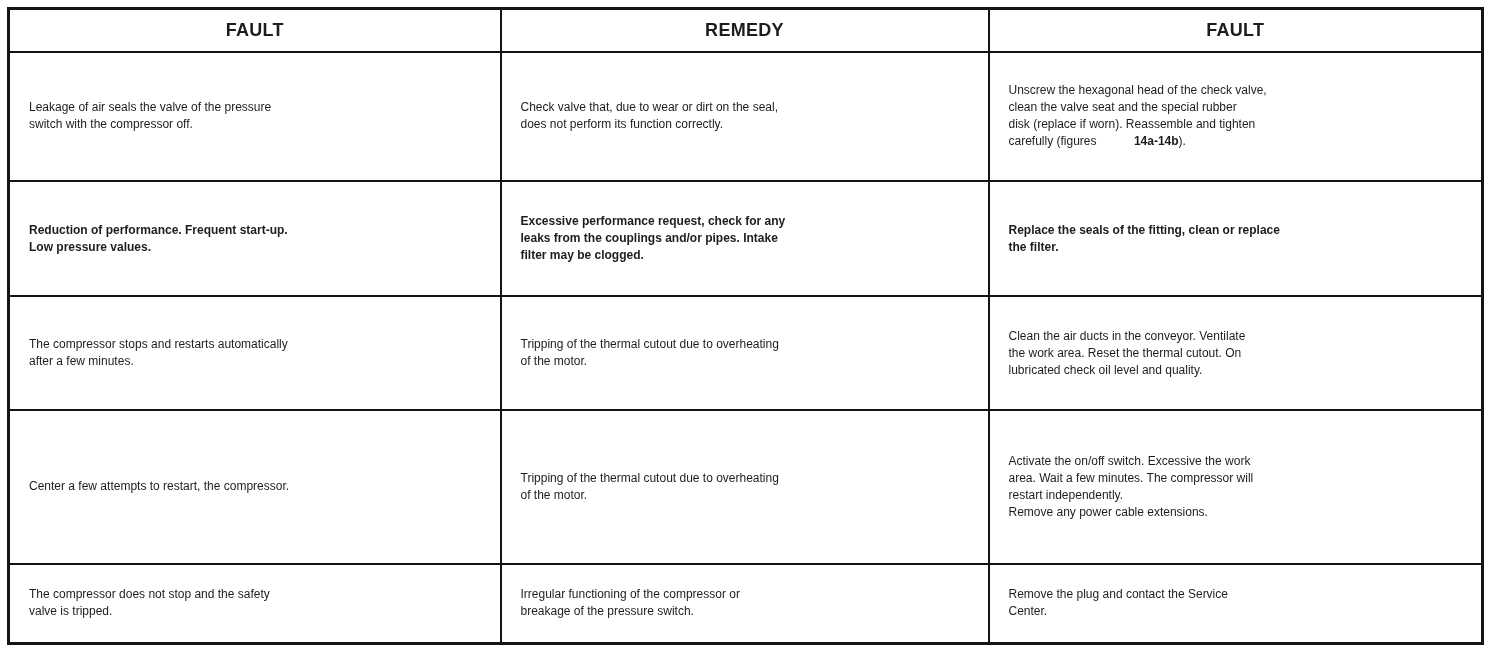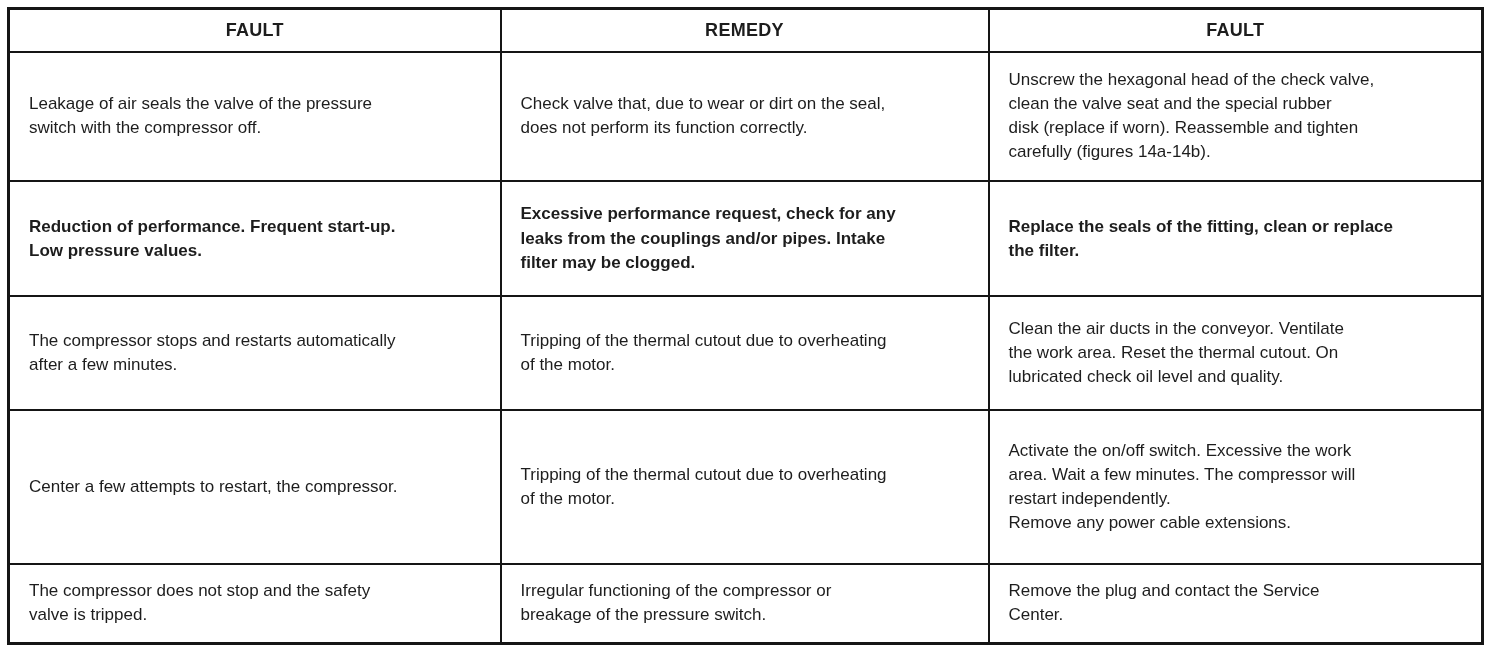--- a/index.html
+++ b/index.html
@@ -37,31 +37,32 @@
   }
   table.fault-table th {
     font-size: 18px;
     font-weight: 700;
     text-align: center;
     vertical-align: middle;
     letter-spacing: 0.3px;
     padding: 4px 10px;
   }
   table.fault-table td {
-    font-size: 17px;
+    font-size: 12px;
     line-height: 1.42;
     text-align: left;
     vertical-align: middle;
     padding: 8px 20px 8px 19px;
   }
   td .cell-text {
     white-space: pre-line;
   }
   td b.fig-ref {
-    font-weight: 400;
+    font-weight: 700;
+    margin-left: 34px;
   }
   tr.r-header { height: 43px; }
   tr.r1 { height: 123px; }
   tr.r2 { height: 110px; font-weight: bold; }
   tr.r3 { height: 108px; }
   tr.r4 { height: 146px; }
   tr.r5 { height: 76px; }
 </style>
 </head>
 <body>

